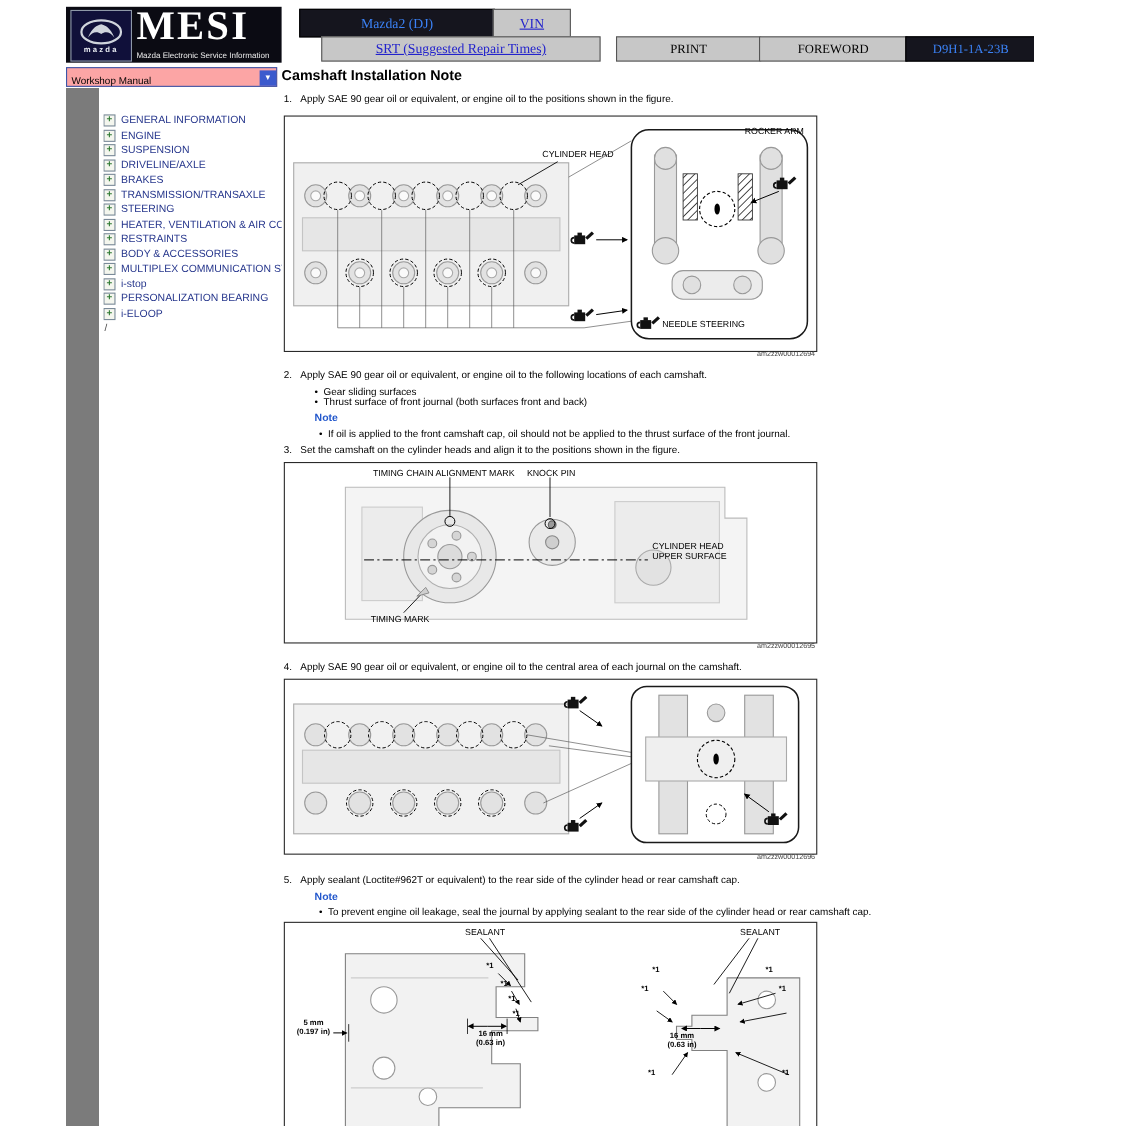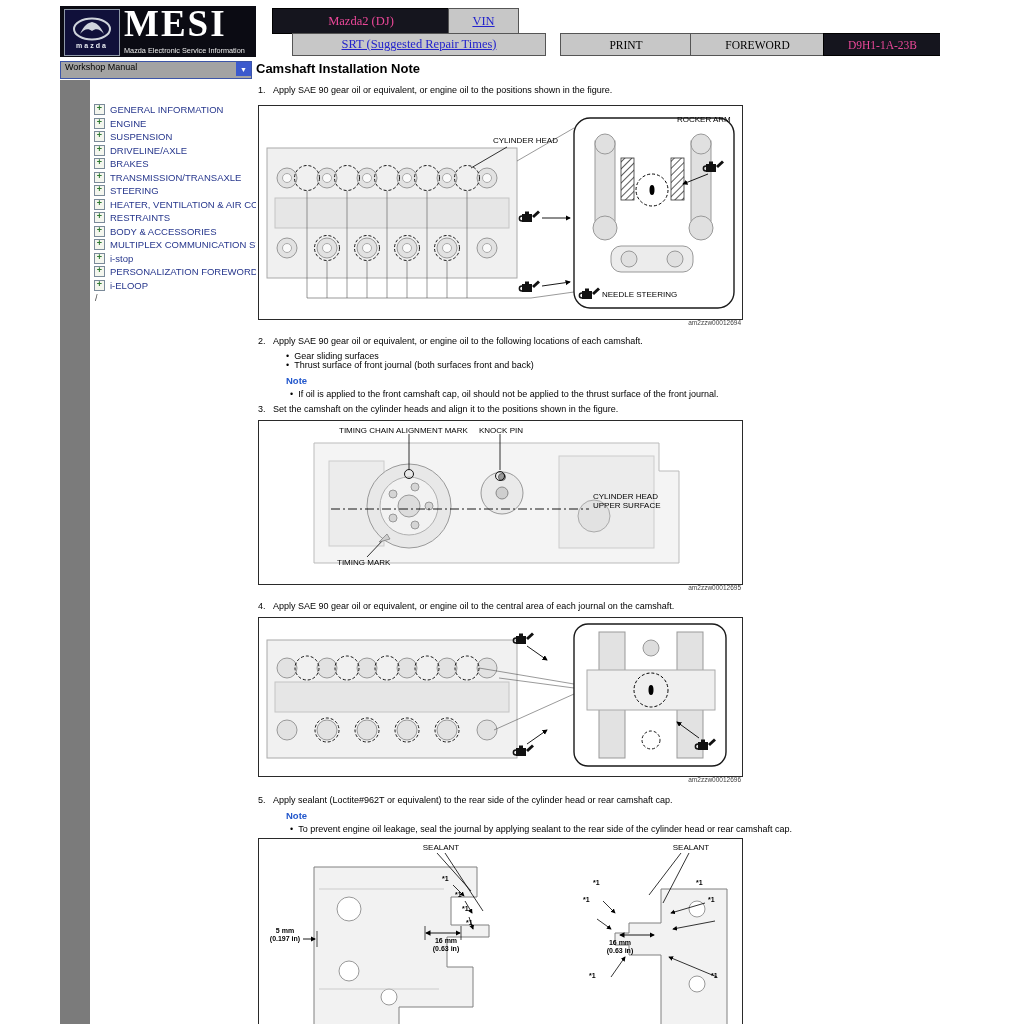--- a/index.html
+++ b/index.html
@@ -7,26 +7,26 @@
   .app{position:absolute;left:60px;top:6px;width:880px;height:1018px;background:#fff;overflow:hidden}
 
   
   .brand{position:absolute;left:0;top:0;width:196px;height:51px;background:#0b0b13}
   .logo-box{position:absolute;left:4px;top:3px;width:54px;height:45px;background:#10103a;border:1px solid #8e98a8;display:flex;flex-direction:column;align-items:center;justify-content:center}
   .logo-box svg{width:40px;height:24px;display:block}
   .logo-word{color:#e8ecf2;font-size:7px;letter-spacing:2px;font-weight:bold;margin-top:1px}
   .mesi-title{position:absolute;left:64px;top:-4px;color:#fff;font-family:"Liberation Serif",serif;font-weight:bold;font-size:37px;letter-spacing:2px}
   .mesi-sub{position:absolute;left:64px;top:40px;color:#ececec;font-size:7.3px;white-space:nowrap}
   .hbtn{position:absolute;display:flex;align-items:center;justify-content:center;font-family:"Liberation Serif",serif;font-size:12.5px;border:1px solid #555;background:#c7c7c7;color:#000;cursor:pointer;white-space:nowrap}
-  .hbtn.dark{background:#15151e;color:#ec4899;border-color:#000}
+  .hbtn.dark{background:#15151e;color:#3b82f6;border-color:#000}
   .hbtn.link{color:#2323cc;text-decoration:underline}
   .hbtn.ul{}
 
   
-  .manual-select{position:absolute;left:0;top:55px;width:190px;height:16px;border:1px solid #3c55a8;background:#a3a3a3;display:flex;align-items:flex-start;font-size:9px;cursor:pointer}
+  .manual-select{position:absolute;left:0;top:55px;width:190px;height:16px;border:1px solid #3c55a8;background:#fca5a5;display:flex;align-items:flex-end;font-size:9px;cursor:pointer}
   .manual-select .txt{padding-left:4px;flex:1}
   .select-arrow{width:15px;height:14px;background:#3c5acd;color:#fff;font-size:7px;display:flex;align-items:center;justify-content:center}
   .side-strip{position:absolute;left:0;top:74px;width:30px;height:944px;background:#7b7b7b}
   .tree{position:absolute;left:34px;top:97px;margin:0;padding:0;list-style:none;width:162px}
   .tree li{height:13.5px;display:flex;align-items:center;white-space:nowrap;overflow:hidden;cursor:pointer}
   .plus-icon{width:9px;height:9px;border:1px solid #7a8a99;background:#f4f6ee;color:#2f7a33;font-size:9px;line-height:7px;text-align:center;margin-right:5px;flex:0 0 9px;font-weight:bold}
   .tree-label{font-size:9.5px;color:#26368c}
   .side-slash{position:absolute;left:35px;top:287px;font-size:9px;color:#444}
 
   
@@ -117,21 +117,21 @@
     <li>
         <span class="plus-icon">+</span>
         <span class="tree-label">MULTIPLEX COMMUNICATION SYSTEM</span>
       </li>
     <li>
         <span class="plus-icon">+</span>
         <span class="tree-label">i-stop</span>
       </li>
     <li>
         <span class="plus-icon">+</span>
-        <span class="tree-label">PERSONALIZATION FOREWORD</span>
+        <span class="tree-label">PERSONALIZATION BEARING</span>
       </li>
     <li>
         <span class="plus-icon">+</span>
         <span class="tree-label">i-ELOOP</span>
       </li>
   </ul>
   <div class="side-slash">/</div>
 
   <div class="page-title">Camshaft Installation Note</div>
 

